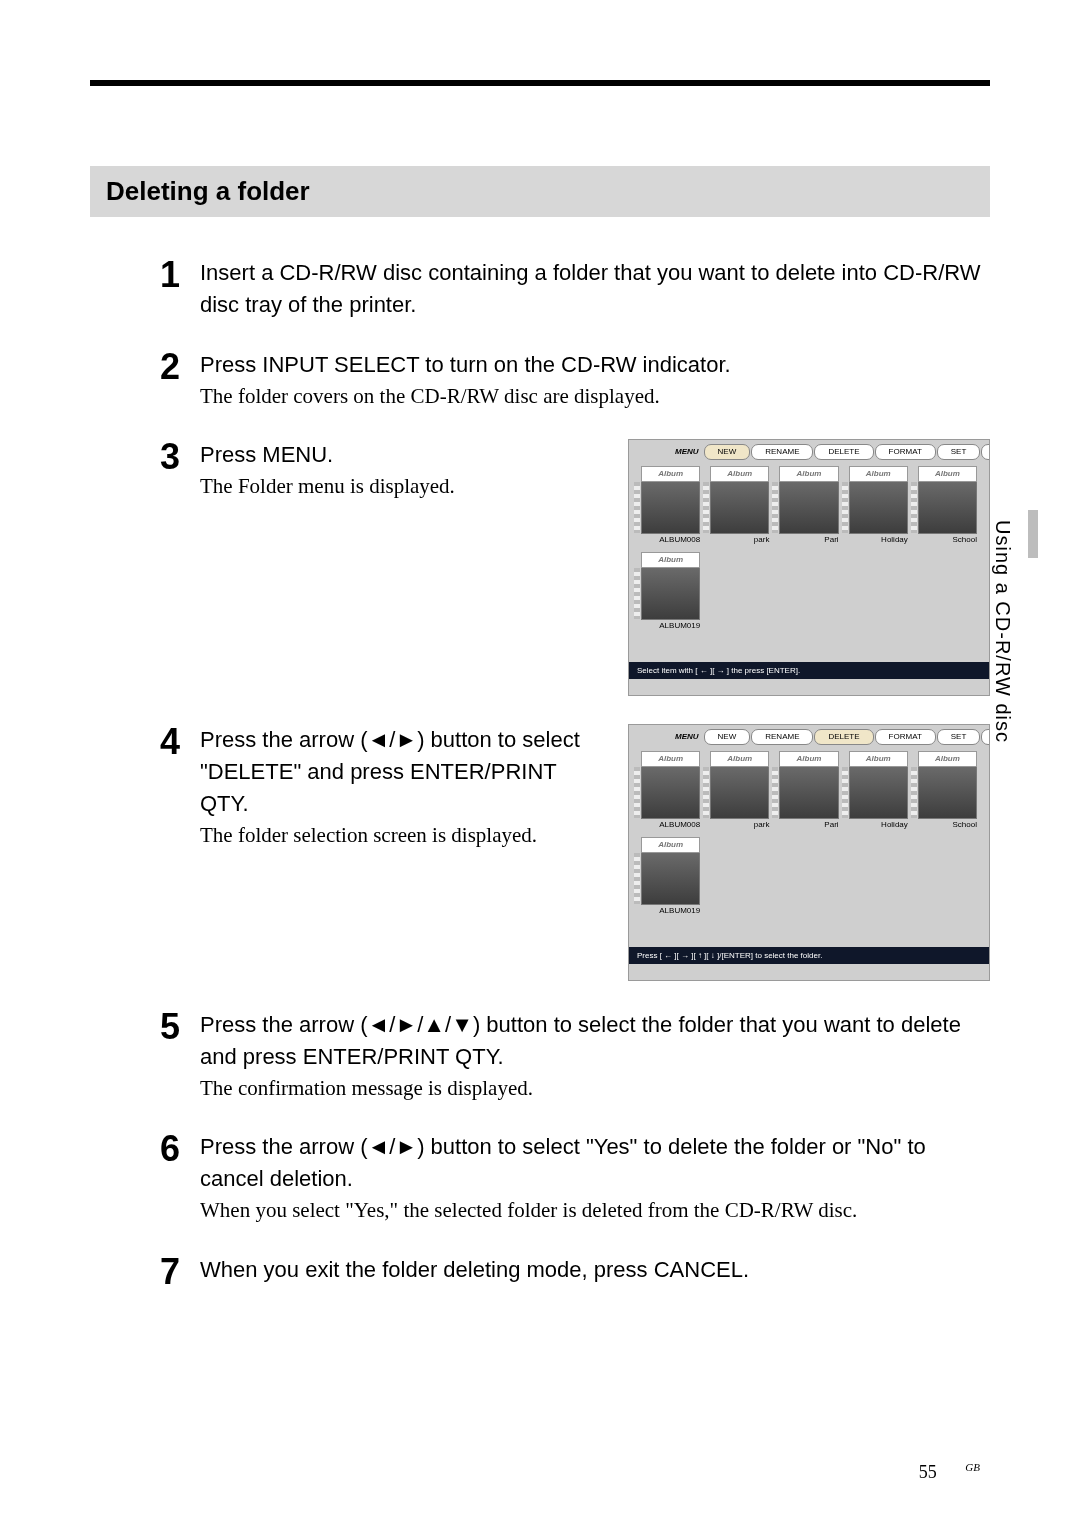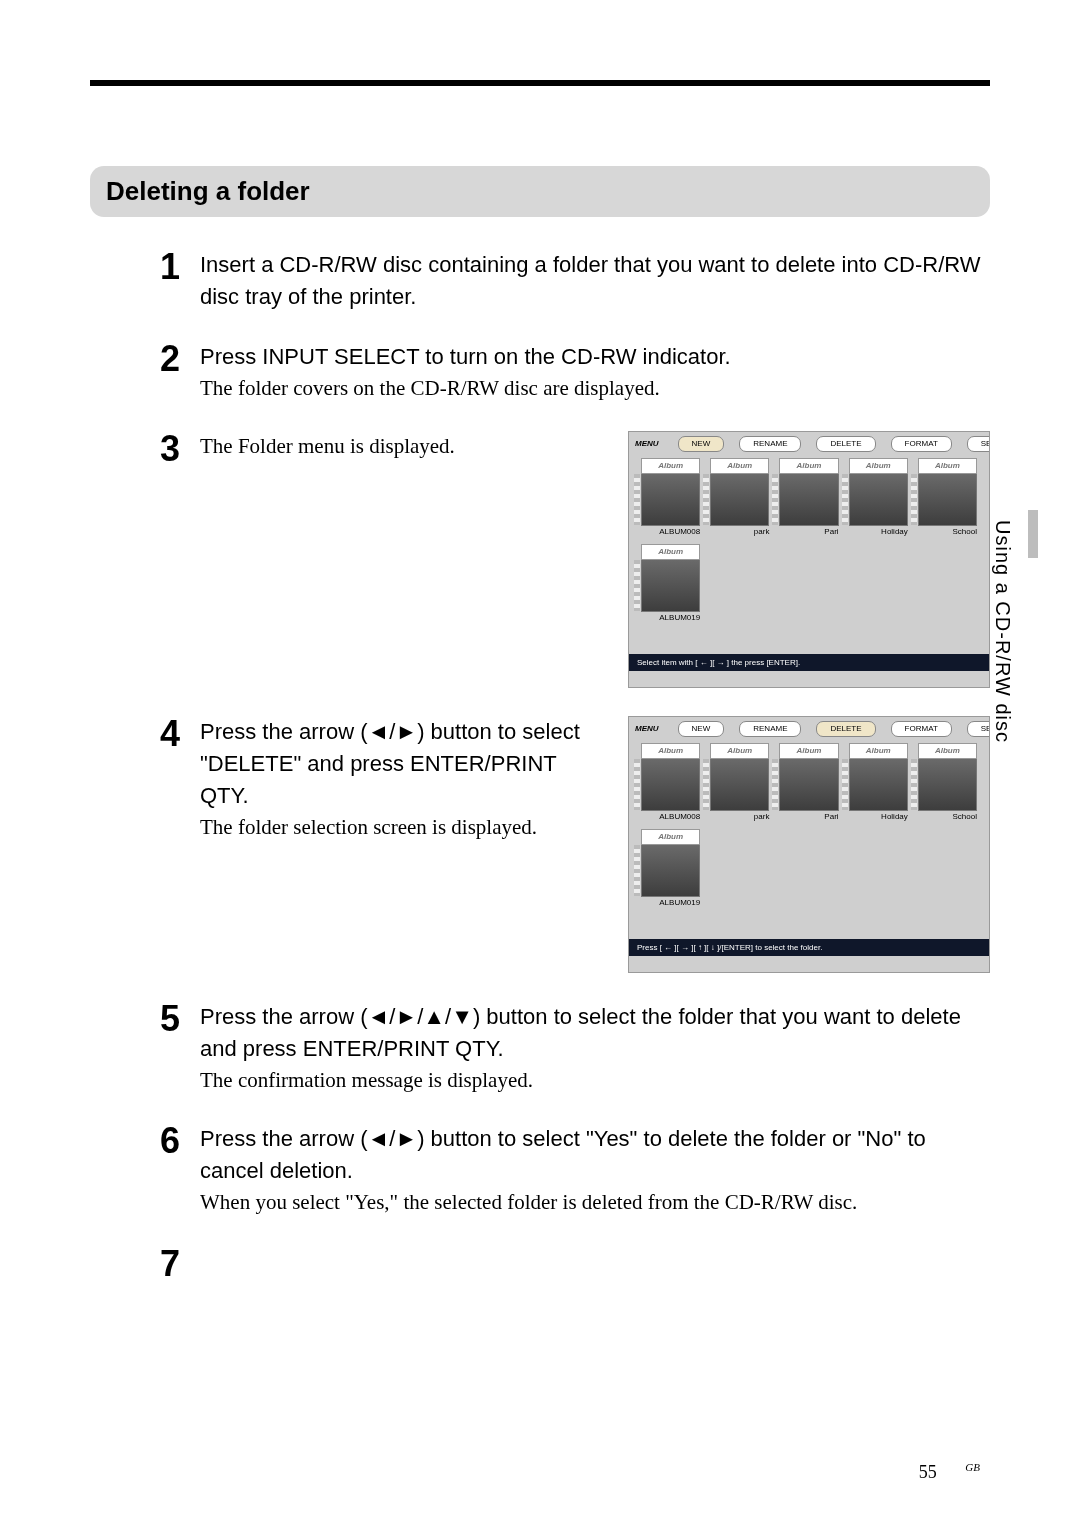--- a/index.html
+++ b/index.html
@@ -18,22 +18,21 @@
   }
   .top-rule {
     border-top: 6px solid #000;
     margin-bottom: 80px;
   }
   .section-title {
     background: #d7d7d7;
     font-weight: bold;
     font-size: 26px;
     padding: 10px 16px;
-    margin: 0 0 32px 0;
-    border-radius: 14px;
+    margin: 0 0 40px 0;
   }
   .steps {
     margin-left: 70px;
   }
   .step {
     display: flex;
     align-items: flex-start;
     margin-bottom: 28px;
   }
   .step-num {
@@ -69,24 +68,25 @@
     width: 360px;
     height: 255px;
     background: #cfcfcf;
     border: 1px solid #9a9a9a;
     flex-shrink: 0;
     position: relative;
     overflow: hidden;
   }
   .ss-menu {
     display: flex;
-    gap: 15px;
+    gap: 1px;
     padding: 4px 6px 2px 6px;
     font-size: 8px;
     align-items: center;
+    margin-left: 40px;
   }
   .ss-menu-label {
     font-style: italic;
     font-weight: bold;
     margin-right: 4px;
   }
   .ss-tab {
     background: #fff;
     border: 1px solid #888;
     border-radius: 7px;
@@ -218,20 +218,21 @@
         <div class="step-main">Press INPUT SELECT to turn on the CD-RW indicator.</div>
         <div class="step-sub">The folder covers on the CD-R/RW disc are displayed.</div>
       </div>
     </div>
 
     <div class="step">
       <div class="step-num">3</div>
       <div class="step-body">
         <div class="step-row">
           <div class="step-text-col">
+            <div class="step-main">Press MENU.</div>
             <div class="step-sub">The Folder menu is displayed.</div>
           </div>
           <div class="screenshot">
             <div class="ss-menu">
               <span class="ss-menu-label">MENU</span>
               <span class="ss-tab sel">NEW</span>
               <span class="ss-tab">RENAME</span>
               <span class="ss-tab">DELETE</span>
               <span class="ss-tab">FORMAT</span>
               <span class="ss-tab">SET</span>
@@ -342,20 +343,23 @@
     <div class="step">
       <div class="step-num">6</div>
       <div class="step-body">
         <div class="step-main arrow">Press the arrow (◄/►) button to select "Yes" to delete the folder or "No" to cancel deletion.</div>
         <div class="step-sub">When you select "Yes," the selected folder is deleted from the CD-R/RW disc.</div>
       </div>
     </div>
 
     <div class="step">
       <div class="step-num">7</div>
+      <div class="step-body">
+        <div class="step-main">When you exit the folder deleting mode, press CANCEL.</div>
+      </div>
     </div>
 
   </div>
 
   <div class="side-tab">
     <div class="side-tab-mark"></div>
     <div class="side-tab-text">Using a CD-R/RW disc</div>
   </div>
 
   <div class="page-num">

